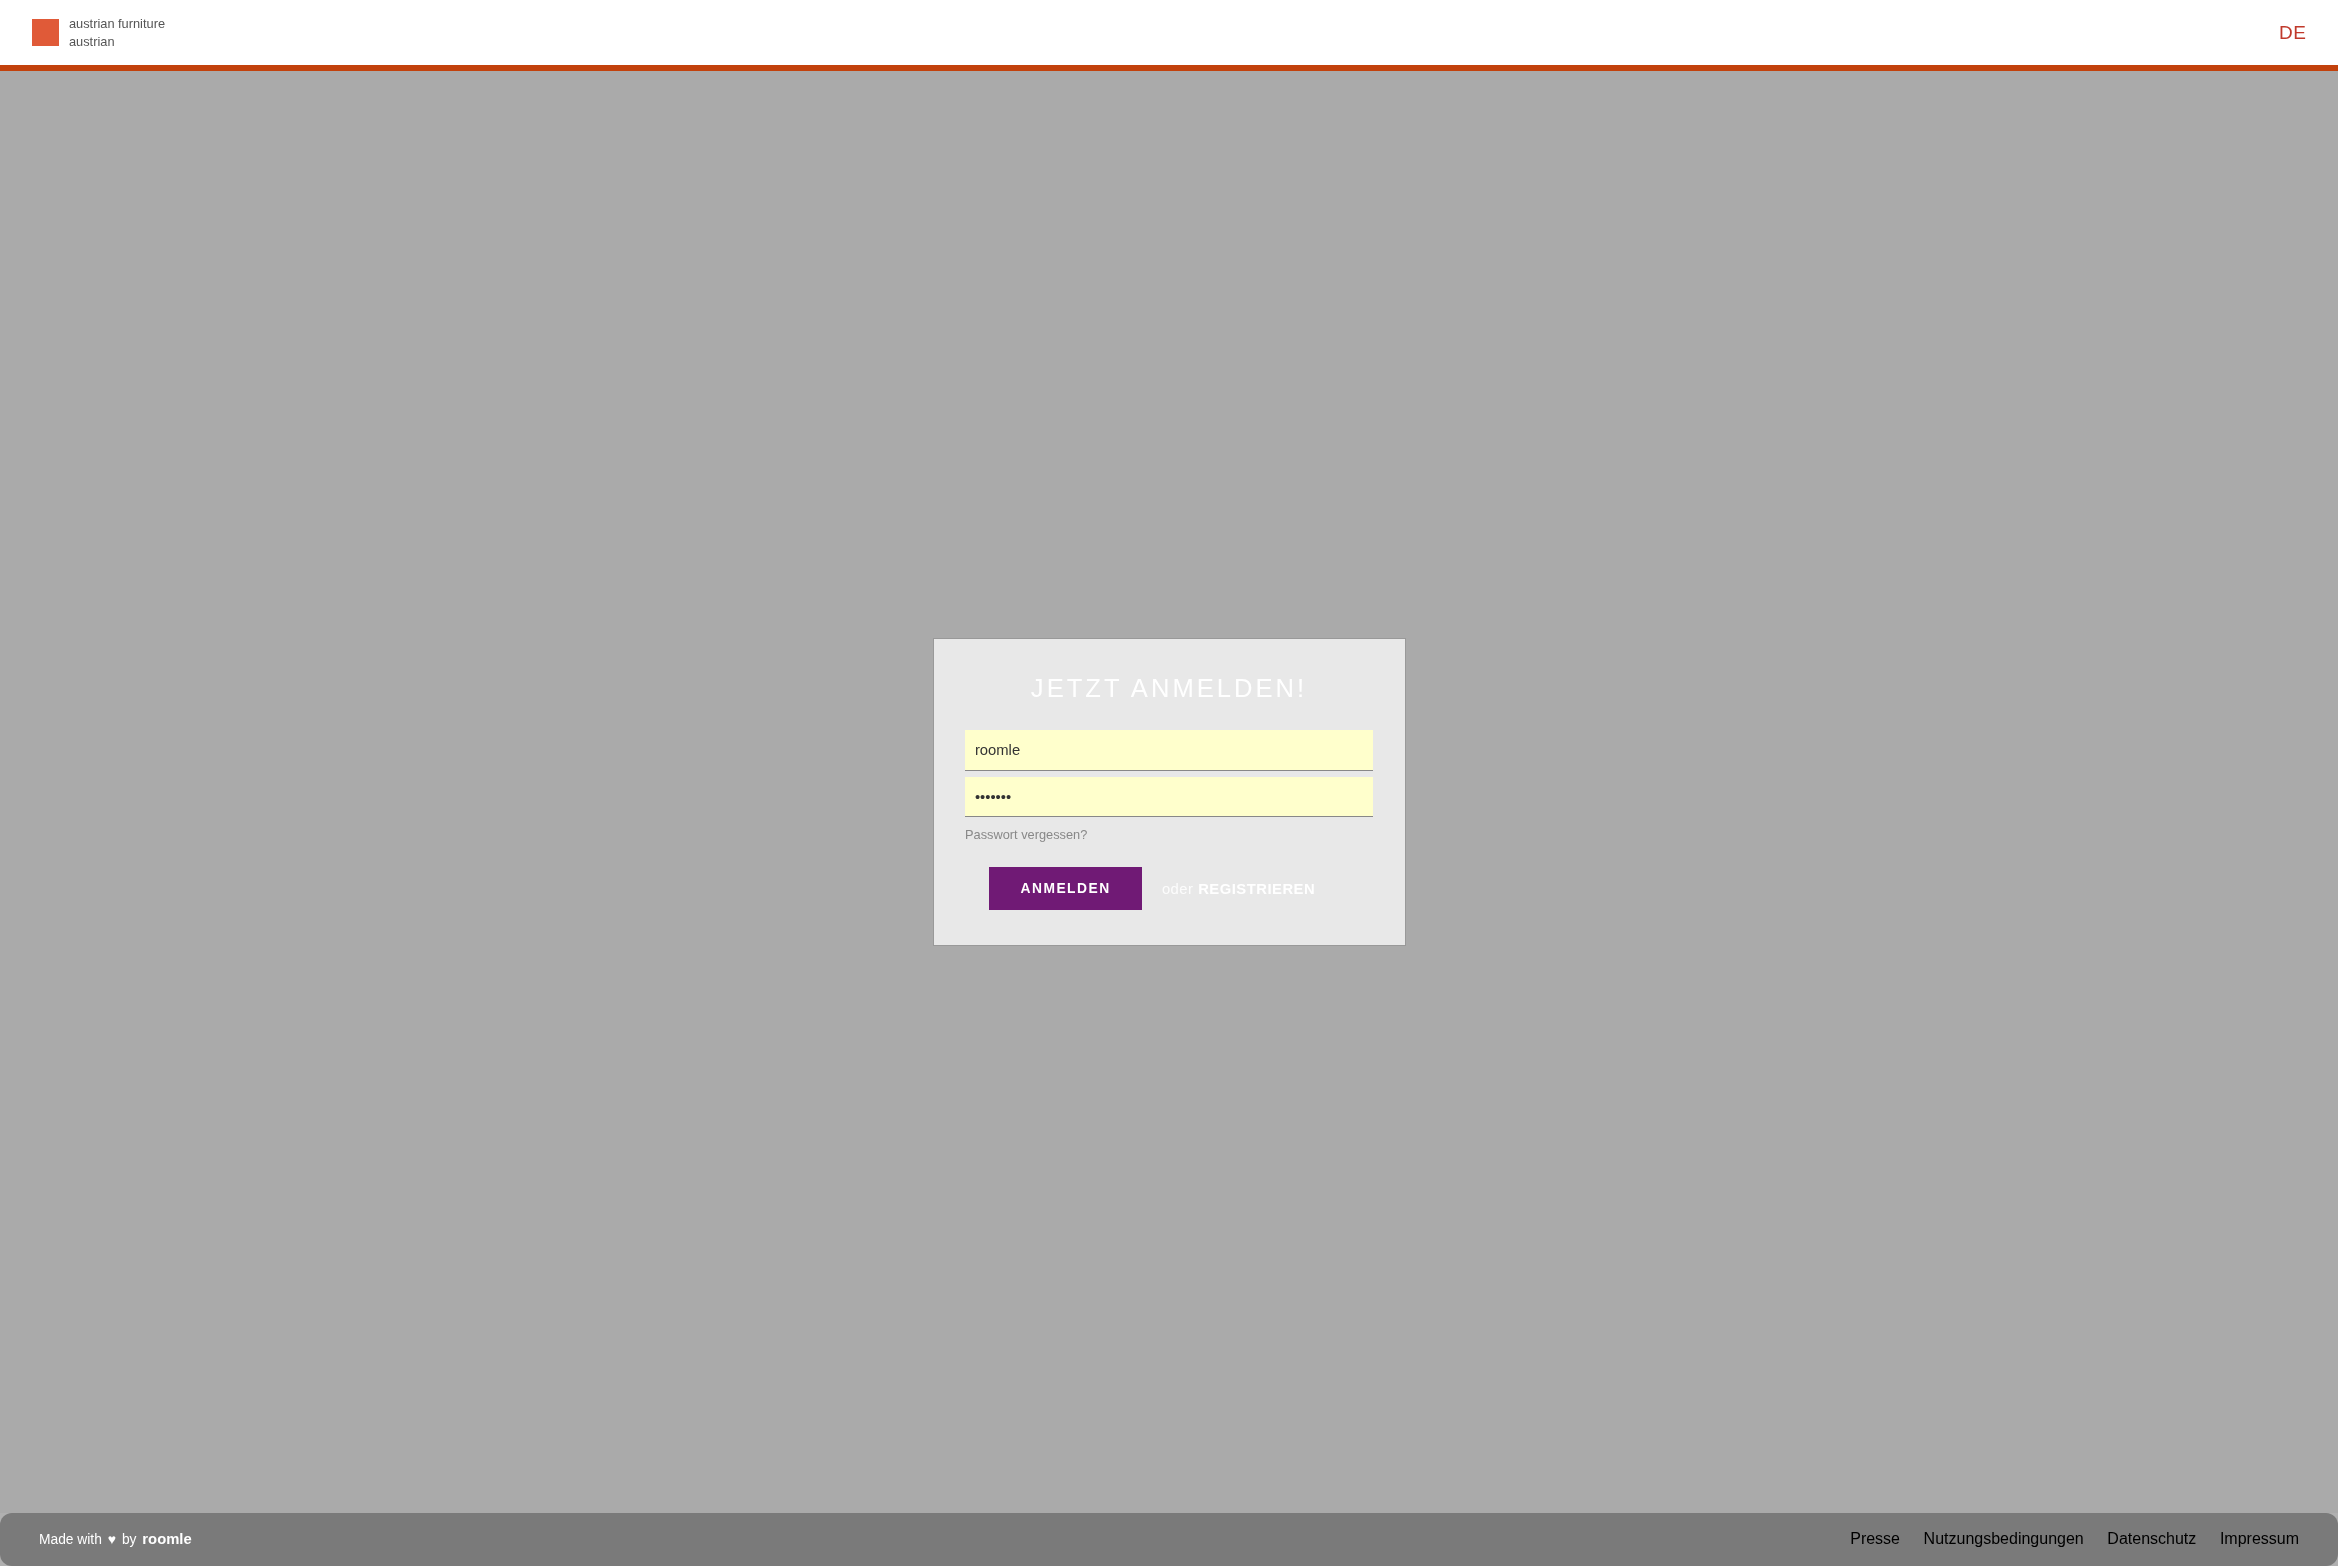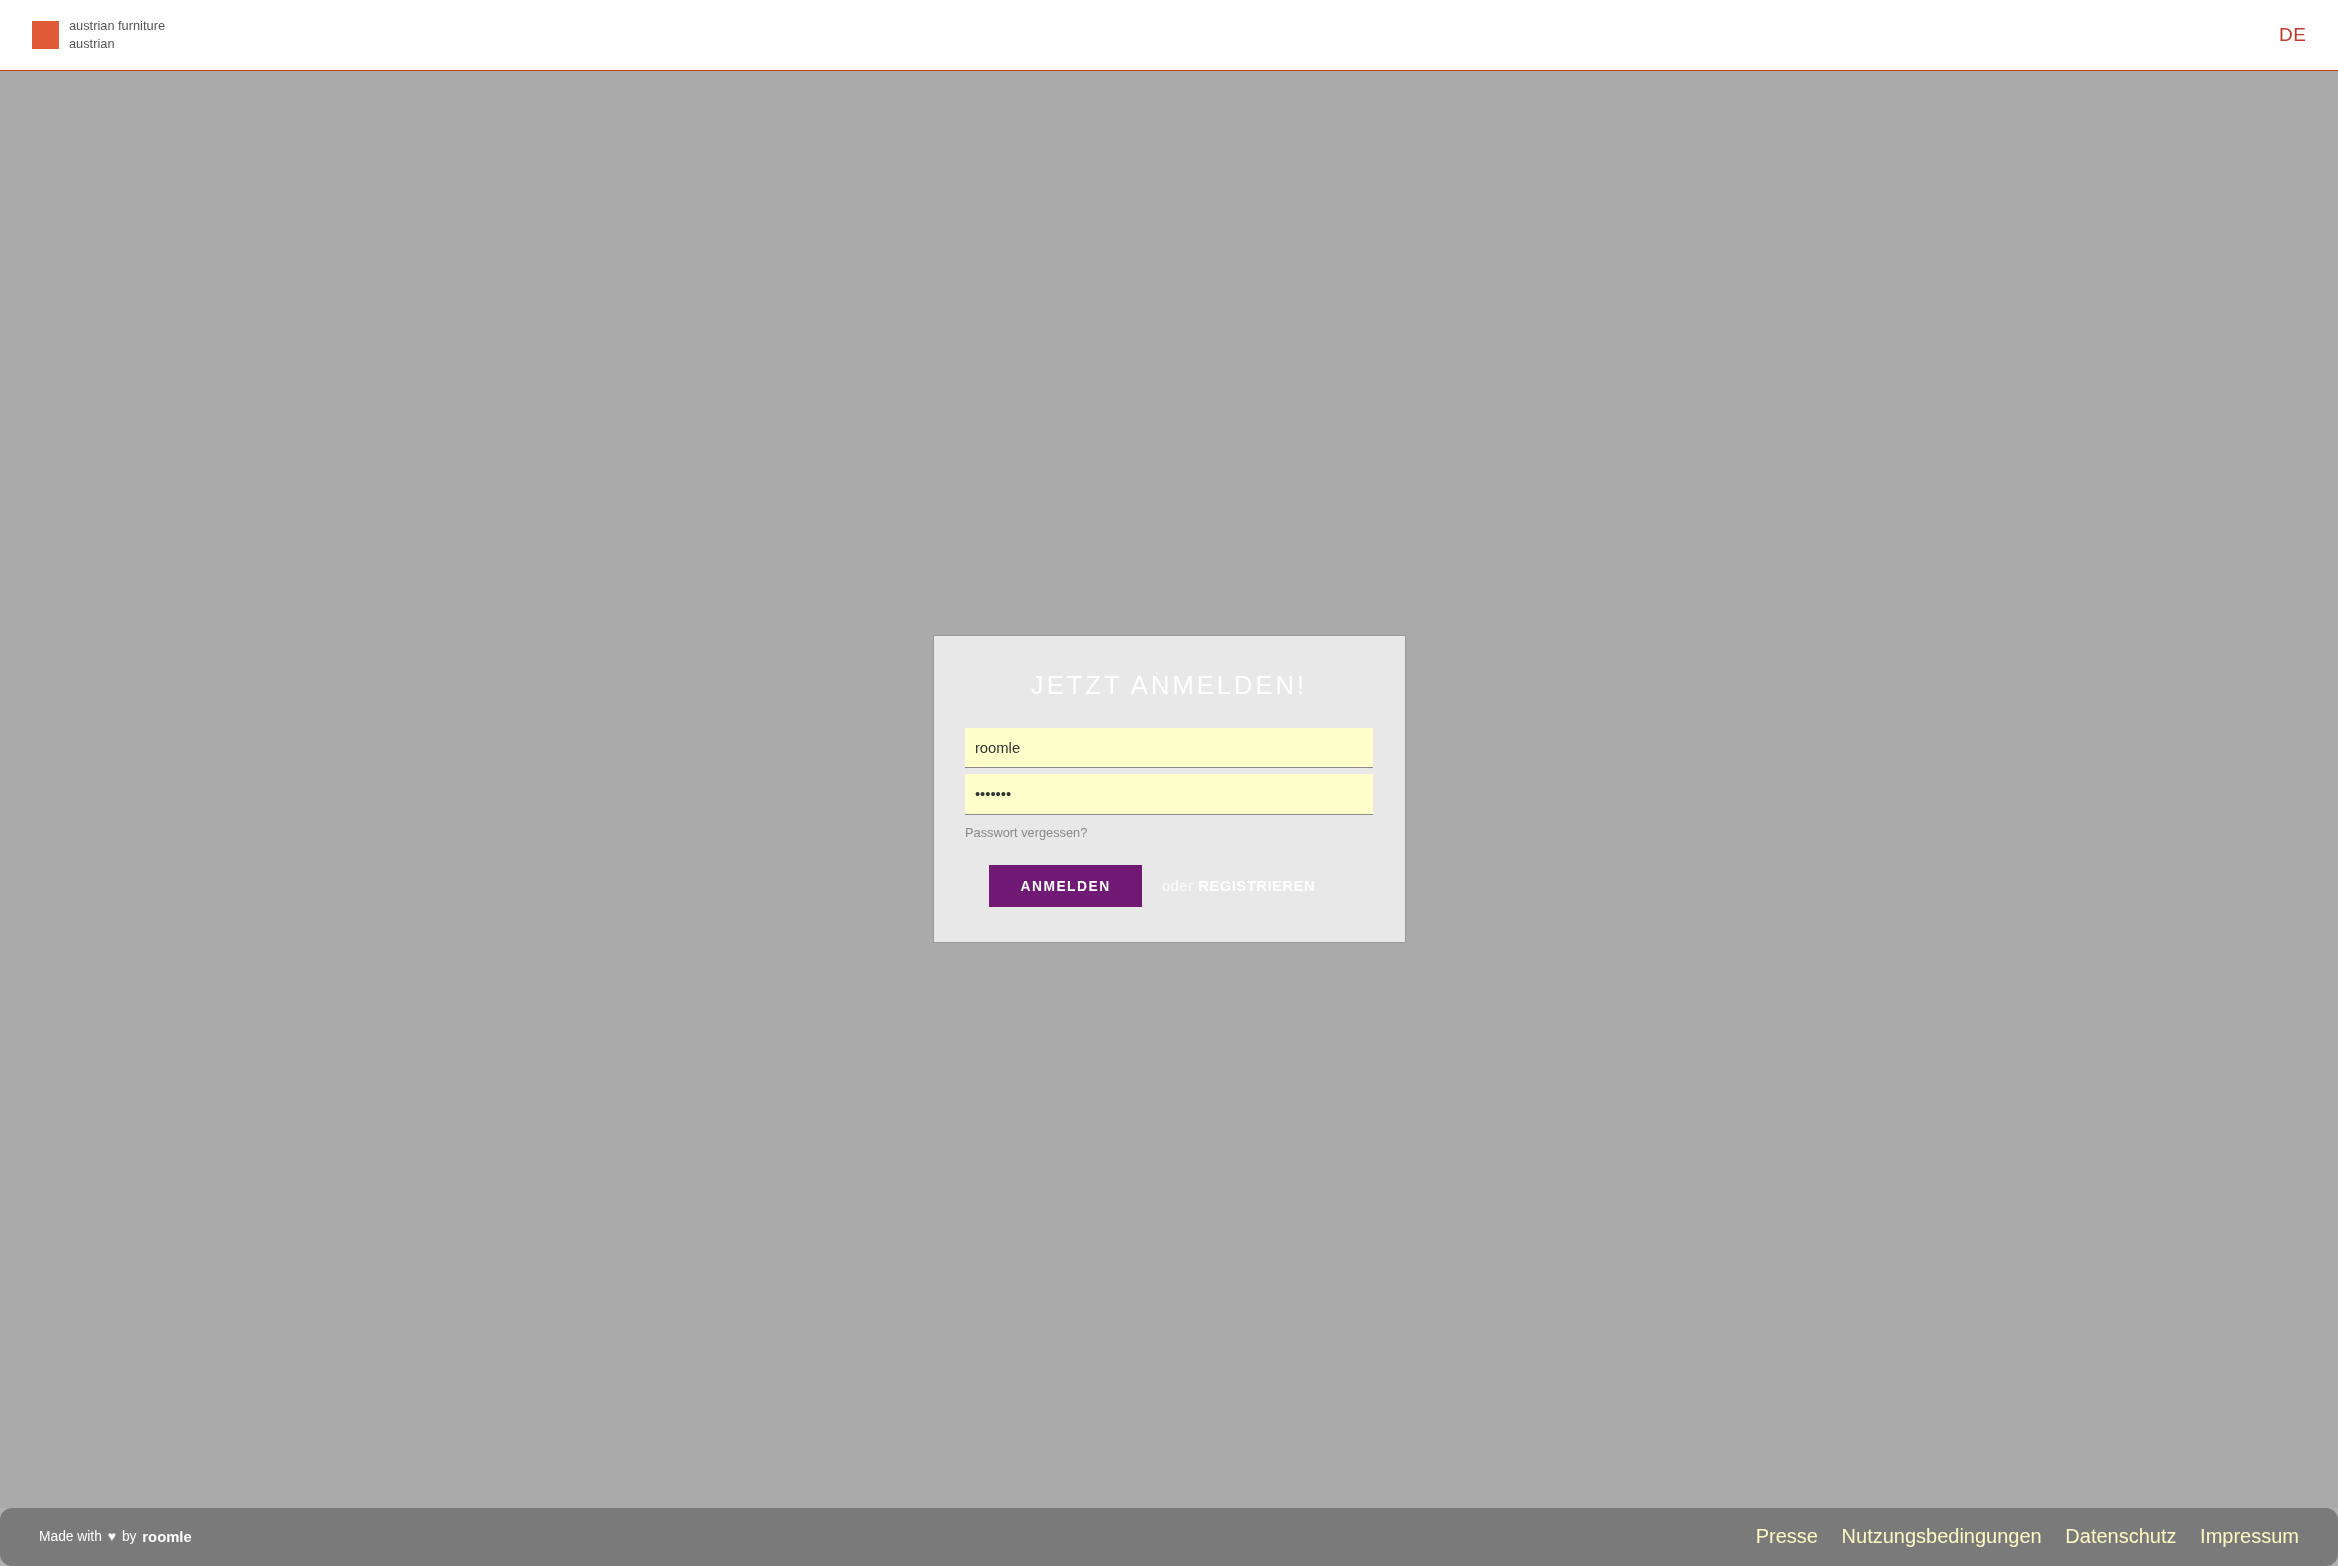--- a/index.html
+++ b/index.html
@@ -17,21 +17,21 @@
     }
 
     
     .header {
       background: #ffffff;
       display: flex;
       align-items: center;
       justify-content: space-between;
       padding: 11.8px 31.5px;
       height: 71px;
-      border-bottom: 1px solid #c2410c;
+      border-bottom: 6px solid #c2410c;
       flex-shrink: 0;
     }
 
     .logo-area {
       display: flex;
       align-items: center;
       gap: 9.9px;
     }
 
     .logo-square {
@@ -177,22 +177,22 @@
       font-size: 14.8px;
     }
 
     .footer-right {
       display: flex;
       align-items: center;
       gap: 23.6px;
     }
 
     .footer-link {
-      color: #fef9c3;
-      font-size: 20px;
+      color: #000000;
+      font-size: 16px;
       text-decoration: none;
       cursor: pointer;
       background: none;
       border: none;
     }
   </style>
 </head>
 <body>
 
 <header class="header">

